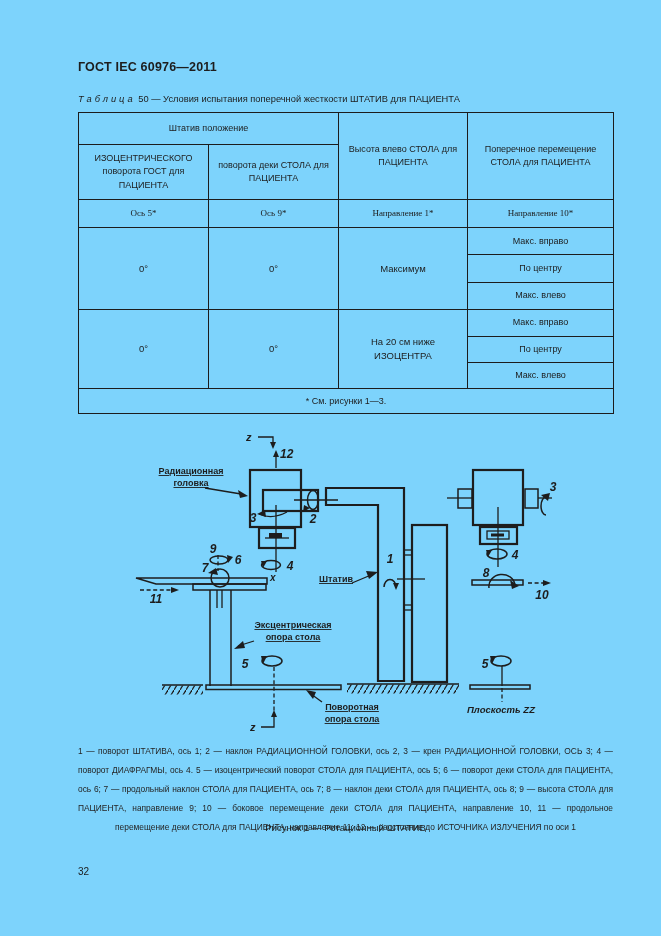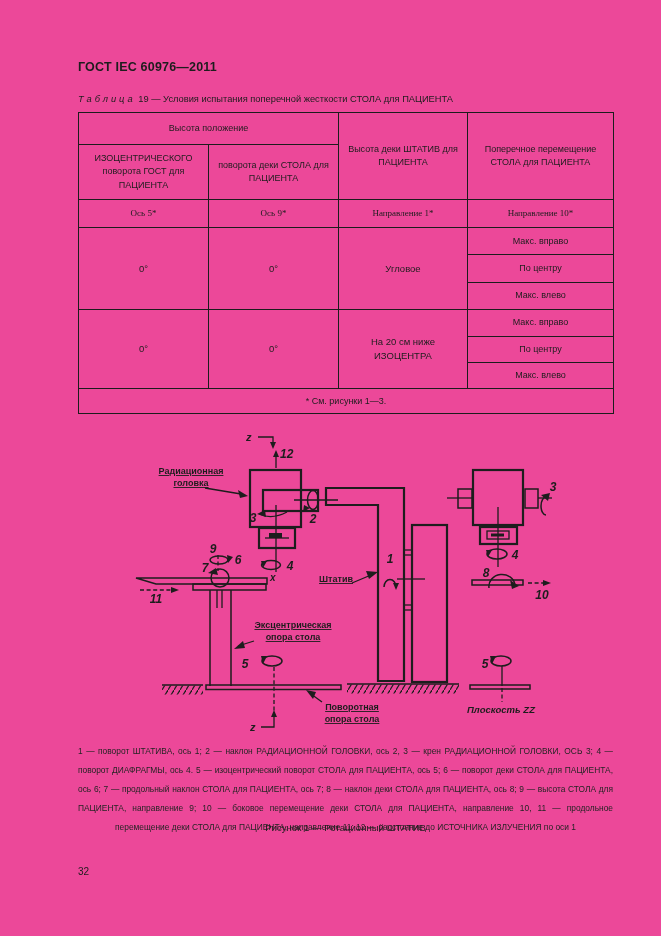--- a/index.html
+++ b/index.html
@@ -1,18 +1,18 @@
 <!DOCTYPE html>
 <html><head>
 <meta charset="utf-8">
 <style>
   html,body { margin:0; padding:0; background:#ededea; }
   .page {
     position:relative; width:661px; height:936px; margin:0 auto;
-    background:#ec4899; overflow:hidden;
+    background:#7dd3fc; overflow:hidden;
     font-family:"Liberation Sans", sans-serif; color:#1d1d1d;
   }
   .doc-header { position:absolute; left:78px; top:60px; font-size:12.5px; font-weight:bold; letter-spacing:.2px; }
   .tbl-caption { position:absolute; left:78px; top:94px; font-size:9.3px; }
   .tbl-caption .spaced { letter-spacing:3px;font-style:italic; }
   table.std { position:absolute; left:78px; top:112px; width:535px; border-collapse:collapse; table-layout:fixed; border:1.6px solid #1c1c1c; }
   table.std td { border:1px solid #1c1c1c; font-size:9px; line-height:1.45; text-align:center; vertical-align:middle; padding:2px 6px; }
   table.std td.val { font-size:9.5px; }
   td.h-r1 { height:27px; }
   td.h-r2 { height:50px; }
@@ -37,51 +37,51 @@
 </style>
 </head>
 <body>
 
 <div class="page">
 
   <div class="doc-header">ГОСТ IEC 60976—2011</div>
 
   <div class="tbl-caption">
     <span class="spaced">Таблица</span>
-    <span>19</span>
-    <span>— Условия испытания поперечной жесткости СТОЛА для ПАЦИЕНТА</span>
+    <span>50</span>
+    <span>— Условия испытания поперечной жесткости ШТАТИВ для ПАЦИЕНТА</span>
   </div>
 
   <table class="std">
     <colgroup>
       <col style="width:130px">
         <col style="width:130px">
         <col style="width:129px">
         <col style="width:146px">
     </colgroup>
     <tbody>
         <tr>
-      <td colspan="2" class="h-r1">Высота положение</td>
-      <td rowspan="2">Высота деки ШТАТИВ для ПАЦИЕНТА</td>
+      <td colspan="2" class="h-r1">Штатив положение</td>
+      <td rowspan="2">Высота влево СТОЛА для ПАЦИЕНТА</td>
       <td rowspan="2">Поперечное перемещение СТОЛА для ПАЦИЕНТА</td>
     </tr>
     <tr>
       <td class="h-r2">ИЗОЦЕНТРИЧЕСКОГО поворота ГОСТ для ПАЦИЕНТА</td>
       <td class="h-r2">поворота деки СТОЛА для ПАЦИЕНТА</td>
     </tr>
     <tr>
       <td class="h-r3">Ось 5*</td>
       <td class="h-r3">Ось 9*</td>
       <td class="h-r3">Направление 1*</td>
       <td class="h-r3">Направление 10*</td>
     </tr>
     <tr>
       <td rowspan="3" class="val">0°</td>
       <td rowspan="3" class="val">0°</td>
-      <td rowspan="3" class="val">Угловое</td>
+      <td rowspan="3" class="val">Максимум</td>
       <td class="h-sub1">Макс. вправо</td>
     </tr>
     <tr>
           <td class="h-sub1">По центру</td>
         </tr>
     <tr>
           <td class="h-sub1">Макс. влево</td>
         </tr>
     <tr>
       <td rowspan="3" class="val">0°</td>

